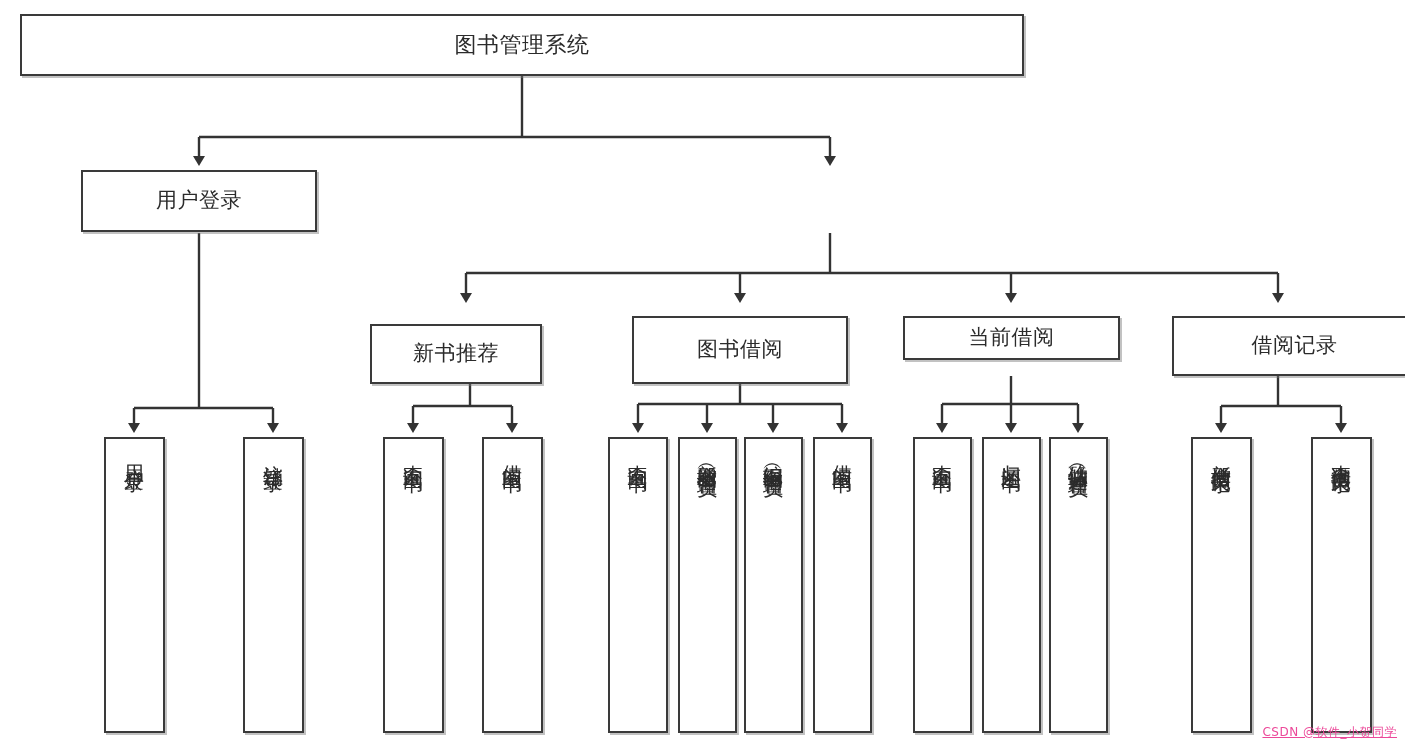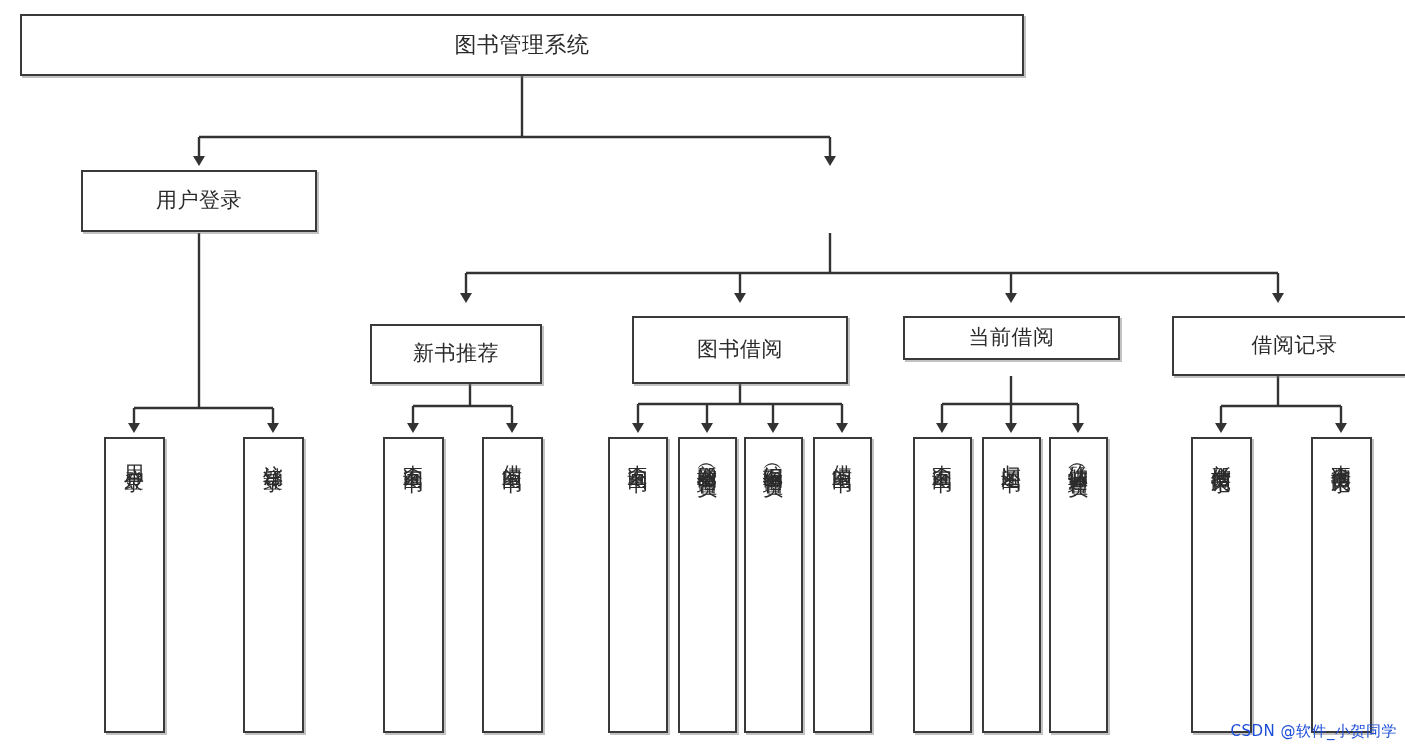--- a/index.html
+++ b/index.html
@@ -66,25 +66,26 @@
     white-space: nowrap;
     -webkit-text-orientation: upright;
   }
   .node.vert.tall .label {
     letter-spacing: 2px;
   }
   .watermark {
     position: absolute;
     right: 8px;
     bottom: 6px;
-    font-size: 15px;
-    color: #1d4ed8;
+    font-size: 12px;
+    color: #ec4899;
     letter-spacing: 0.5px;
     white-space: nowrap;
     user-select: none;
+    text-decoration: underline;
   }
 </style>
 </head>
 <body>
 
 <div id="canvas">
 
   <svg class="wires" viewBox="0 0 1405 747" xmlns="http://www.w3.org/2000/svg">
     <defs>
       <marker id="arrow" markerWidth="10" markerHeight="12" refX="1" refY="6" orient="auto" markerUnits="userSpaceOnUse">

